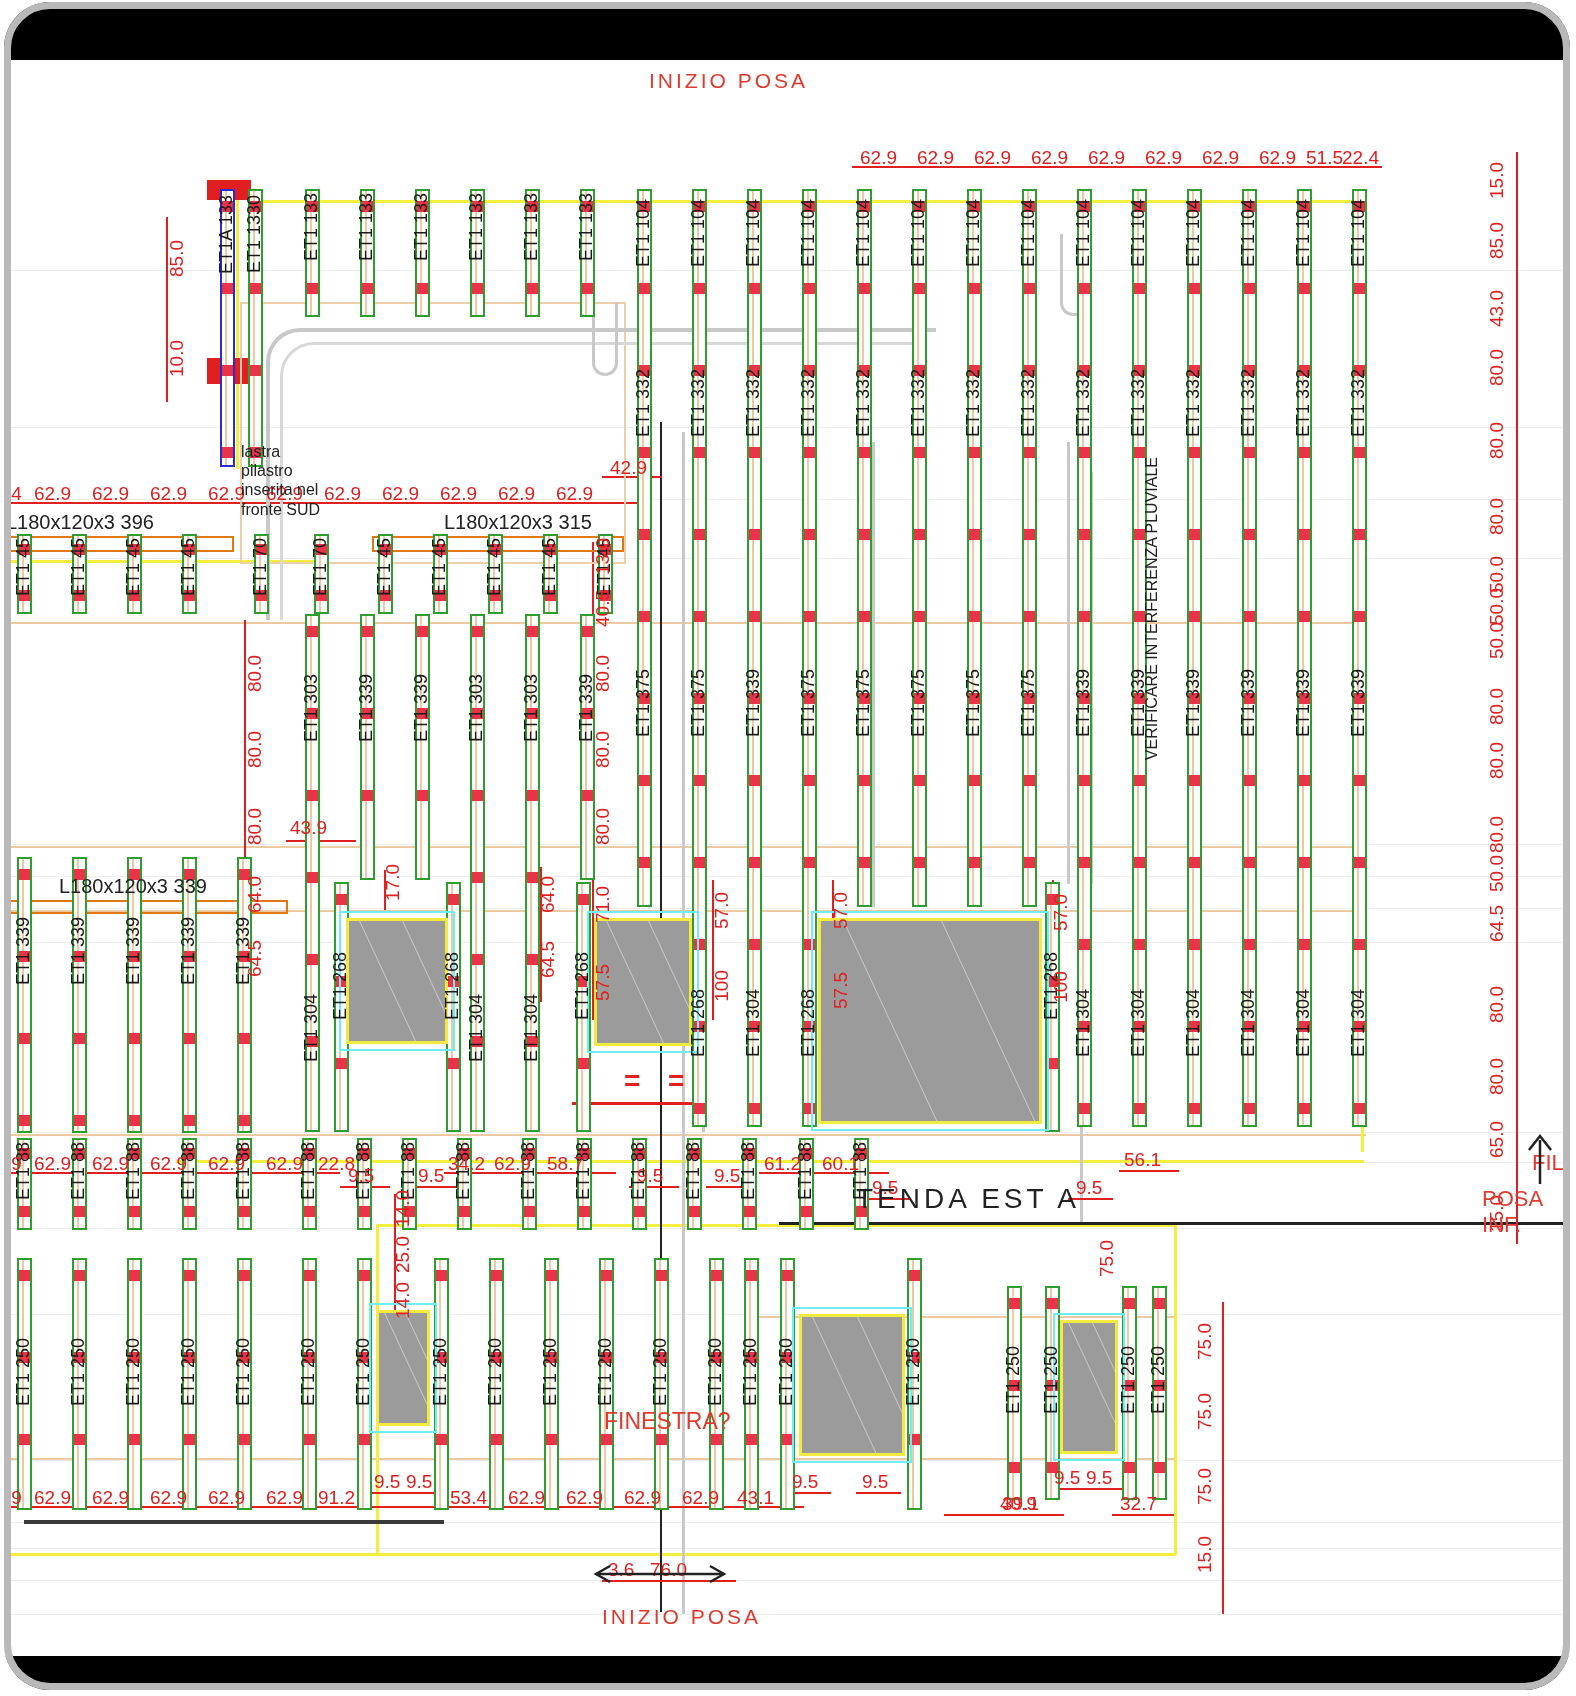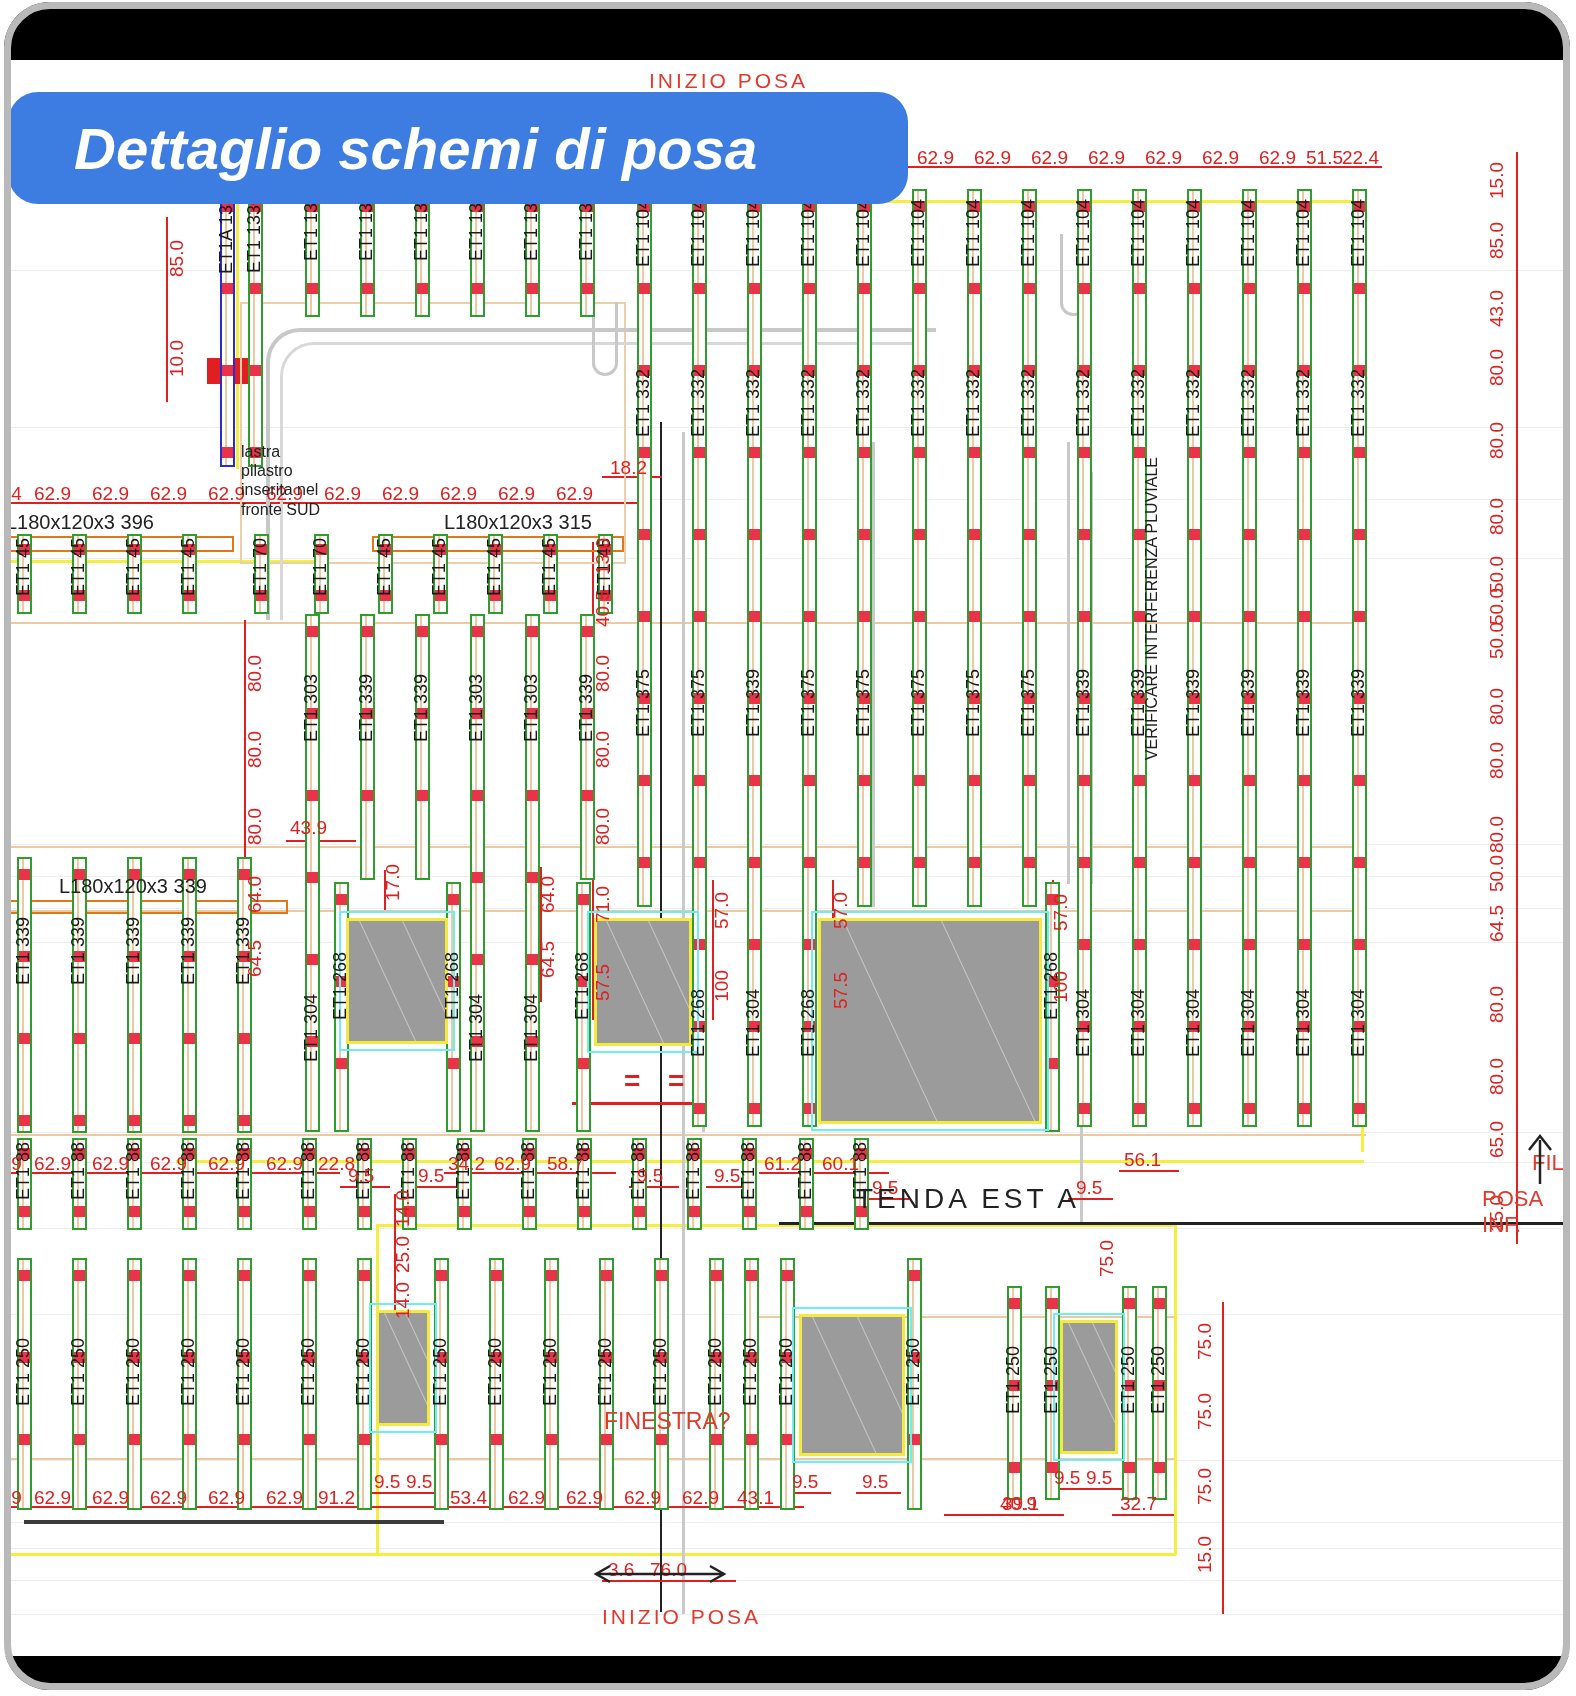--- a/index.html
+++ b/index.html
@@ -892,21 +892,21 @@
         <div class="dim" style="position: absolute; color: rgb(224, 32, 32); z-index: 30; left: 30px; top: 482px;">62.9</div>
         <div class="dim" style="position: absolute; color: rgb(224, 32, 32); z-index: 30; left: 88px; top: 482px;">62.9</div>
         <div class="dim" style="position: absolute; color: rgb(224, 32, 32); z-index: 30; left: 146px; top: 482px;">62.9</div>
         <div class="dim" style="position: absolute; color: rgb(224, 32, 32); z-index: 30; left: 204px; top: 482px;">62.9</div>
         <div class="dim" style="position: absolute; color: rgb(224, 32, 32); z-index: 30; left: 262px; top: 482px;">62.9</div>
         <div class="dim" style="position: absolute; color: rgb(224, 32, 32); z-index: 30; left: 320px; top: 482px;">62.9</div>
         <div class="dim" style="position: absolute; color: rgb(224, 32, 32); z-index: 30; left: 378px; top: 482px;">62.9</div>
         <div class="dim" style="position: absolute; color: rgb(224, 32, 32); z-index: 30; left: 436px; top: 482px;">62.9</div>
         <div class="dim" style="position: absolute; color: rgb(224, 32, 32); z-index: 30; left: 494px; top: 482px;">62.9</div>
         <div class="dim" style="position: absolute; color: rgb(224, 32, 32); z-index: 30; left: 552px; top: 482px;">62.9</div>
-        <div class="dim" style="position: absolute; color: rgb(224, 32, 32); z-index: 30; left: 606px; top: 456px;">18.2</div>
+        <div class="dim" style="position: absolute; color: rgb(224, 32, 32); z-index: 30; left: 606px; top: 456px;">42.9</div>
         <div class="dim" style="position: absolute; color: rgb(224, 32, 32); z-index: 30; left: 286px; top: 816px;">43.9</div>
         <div class="dim" style="position: absolute; color: rgb(224, 32, 32); z-index: 30; left: 2px; top: 1152px;">.9</div>
         <div class="dim" style="position: absolute; color: rgb(224, 32, 32); z-index: 30; left: 30px; top: 1152px;">62.9</div>
         <div class="dim" style="position: absolute; color: rgb(224, 32, 32); z-index: 30; left: 88px; top: 1152px;">62.9</div>
         <div class="dim" style="position: absolute; color: rgb(224, 32, 32); z-index: 30; left: 146px; top: 1152px;">62.9</div>
         <div class="dim" style="position: absolute; color: rgb(224, 32, 32); z-index: 30; left: 204px; top: 1152px;">62.9</div>
         <div class="dim" style="position: absolute; color: rgb(224, 32, 32); z-index: 30; left: 262px; top: 1152px;">62.9</div>
         <div class="dim" style="position: absolute; color: rgb(224, 32, 32); z-index: 30; left: 314px; top: 1152px;">22.8</div>
         <div class="dim" style="position: absolute; color: rgb(224, 32, 32); z-index: 30; left: 344px; top: 1164px;">9.5</div>
         <div class="dim" style="position: absolute; color: rgb(224, 32, 32); z-index: 30; left: 414px; top: 1164px;">9.5</div>
@@ -1018,17 +1018,14 @@
         </div>
         <div class="abs" style="position: absolute; z-index: 33; left: 1522px; top: 1132px; width: 28px; height: 50px;">
           <svg width="28" height="50">
             <line x1="14" y1="50" x2="14" y2="6" stroke="#222" stroke-width="2.5"></line>
             <path d="M3 16 L14 2 L25 16" fill="none" stroke="#222" stroke-width="2.5"></path>
           </svg>
         </div>
       </div>
     <div id="band-bottom" class="band"></div>
   </div>
-  <div id="banner">
-    <span id="banner-title">Dettaglio schemi di posa</span>
-  </div>
   <div id="frame"></div>
 </div>
 
 </body></html>

